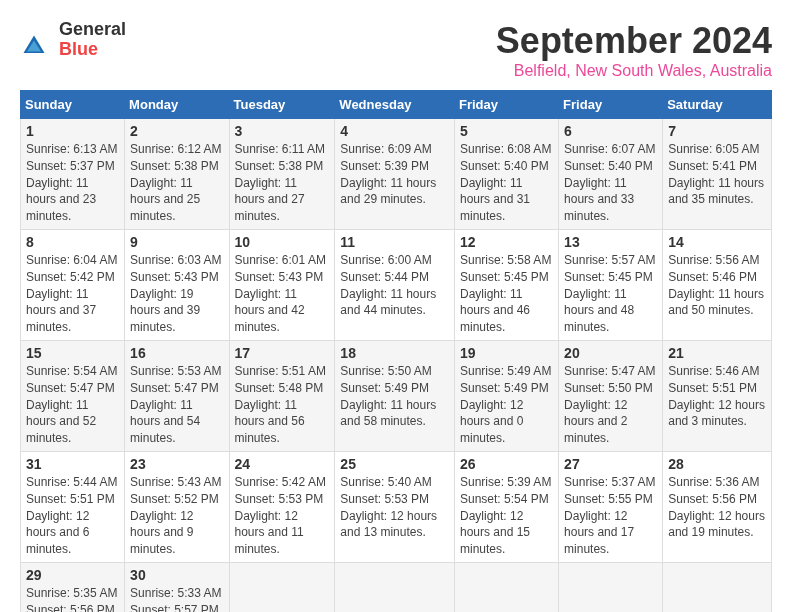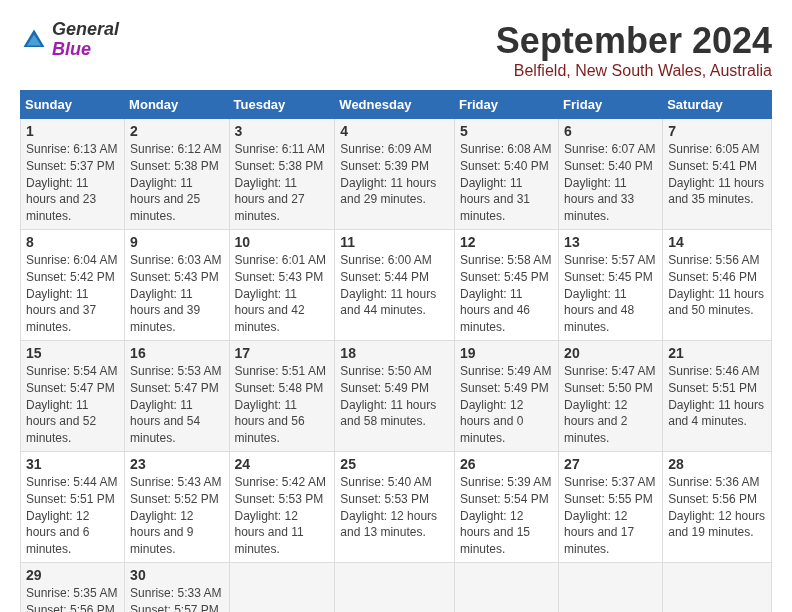--- a/index.html
+++ b/index.html
@@ -11,48 +11,47 @@
       padding: 20px;
     }
     .header {
       display: flex;
       justify-content: space-between;
       align-items: flex-start;
       margin-bottom: 10px;
     }
     .logo {
       display: flex;
-      align-items: center;
-      gap: 4px;
-      font-style: italic;
+      align-items: flex-end;
+      gap: 11px;
     }
     .logo-text {
       font-size: 18px;
       font-weight: bold;
       line-height: 1.1;
     }
     .logo-general { color: #333; }
-    .logo-blue { color: #a21caf; }
+    .logo-blue { color: #ef4444; }
     .logo-icon {
       width: 28px;
       height: 28px;
     }
     .title-block {
       text-align: right;
     }
     .title-block h1 {
       font-size: 36px;
       font-weight: bold;
       color: #333;
       text-align: center;
     }
     .title-block h2 {
       font-size: 16px;
       font-weight: normal;
-      color: #7f1d1d;
+      color: #ec4899;
     }
     table {
       width: 100%;
       border-collapse: collapse;
       font-size: 11px;
     }
     thead tr {
       background-color: #2d6db5;
       color: #fff;
     }
@@ -193,21 +192,21 @@
           <span>Sunrise: </span><span>6:04 AM</span><br>
           <span>Sunset: </span><span>5:42 PM</span><br>
           <span>Daylight: </span><span>11 hours and 37 minutes.</span>
         </div>
       </td>
         <td>
         <span class="day-num">9</span>
         <div class="day-info">
           <span>Sunrise: </span><span>6:03 AM</span><br>
           <span>Sunset: </span><span>5:43 PM</span><br>
-          <span>Daylight: </span><span>11 hours and 39 minutes.</span>
+          <span>Daylight: </span><span>19 hours and 39 minutes.</span>
         </div>
       </td>
         <td>
         <span class="day-num">10</span>
         <div class="day-info">
           <span>Sunrise: </span><span>6:01 AM</span><br>
           <span>Sunset: </span><span>5:43 PM</span><br>
           <span>Daylight: </span><span>11 hours and 42 minutes.</span>
         </div>
       </td>
@@ -291,21 +290,21 @@
           <span>Sunrise: </span><span>5:47 AM</span><br>
           <span>Sunset: </span><span>5:50 PM</span><br>
           <span>Daylight: </span><span>12 hours and 2 minutes.</span>
         </div>
       </td>
         <td>
         <span class="day-num">21</span>
         <div class="day-info">
           <span>Sunrise: </span><span>5:46 AM</span><br>
           <span>Sunset: </span><span>5:51 PM</span><br>
-          <span>Daylight: </span><span>11 hours and 4 minutes.</span>
+          <span>Daylight: </span><span>12 hours and 3 minutes.</span>
         </div>
       </td>
       </tr>
       <tr>
         <td>
         <span class="day-num">31</span>
         <div class="day-info">
           <span>Sunrise: </span><span>5:44 AM</span><br>
           <span>Sunset: </span><span>5:51 PM</span><br>
           <span>Daylight: </span><span>12 hours and 6 minutes.</span>

